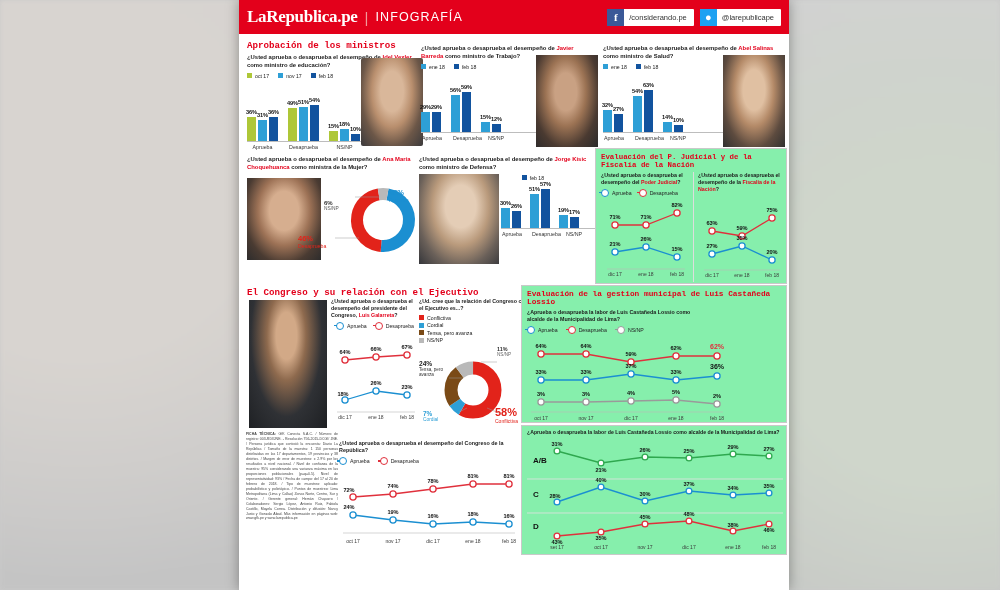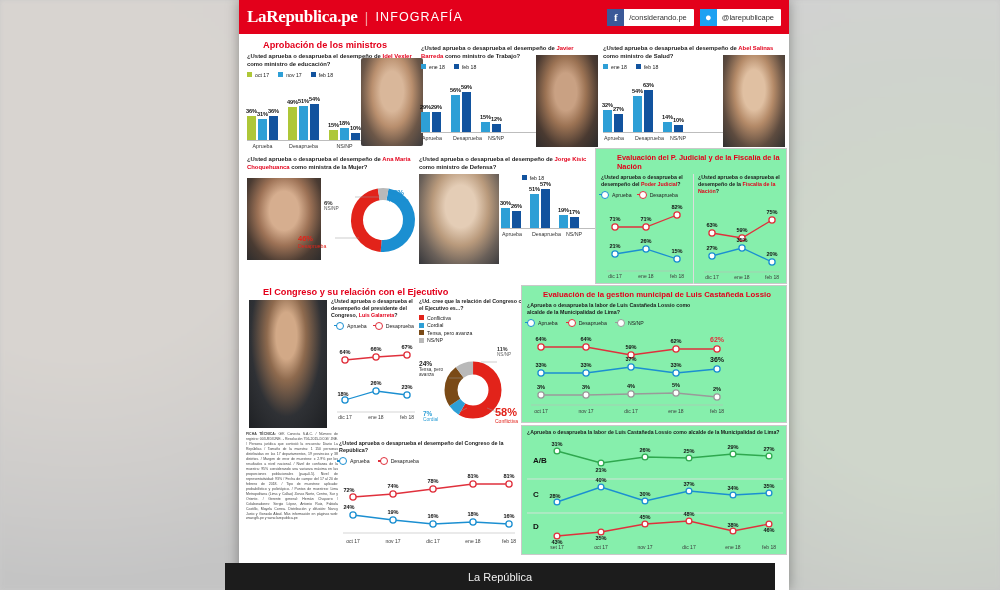--- a/index.html
+++ b/index.html
@@ -19,21 +19,21 @@
   .infog{color:#fff;font-size:12.5px;letter-spacing:1.1px;}
   .socials{margin-left:auto;display:flex;gap:6px;align-items:center;}
   .soc{display:flex;align-items:center;background:#fff;border-radius:1px;height:17px;}
   .soc .ic{width:17px;height:17px;display:flex;align-items:center;justify-content:center;
       color:#fff;font-size:11px;font-weight:bold;font-family:"Liberation Serif",serif;}
   .fb .ic{background:#3b5998;}
   .tw .ic{background:#1da1f2;}
   .soc .tx{font-size:7.5px;color:#333;padding:0 7px 0 5px;white-space:nowrap;}
 
   
-  .sect-title{color:#e3001b;font-size:9.2px;font-weight:bold;margin:0 0 3px 16px;}
+  .sect-title{color:#e3001b;font-size:9.2px;font-weight:bold;margin:0 0 3px 0;font-family:Liberation Mono, monospace;}
   .q{font-size:5.9px;color:#1a1a1a;font-weight:bold;line-height:1.32;margin-bottom:3px;}
   .q .nm{color:#e3001b;}
   .legend{display:flex;gap:9px;align-items:center;margin-bottom:2px;}
   .lg{display:flex;align-items:center;gap:3px;font-size:5.2px;color:#222;}
   .sw{width:5px;height:5px;display:inline-block;}
   .lgc{display:flex;align-items:center;gap:3px;font-size:5.2px;color:#222;}
   .ring{width:6px;height:6px;border-radius:50%;border:1.4px solid #1b8fd1;background:#fff;position:relative;}
   .ring.red{border-color:#e0303c;}
   .ring.gray{border-color:#9a9a9a;}
   .ring::before{content:"";position:absolute;left:-3px;top:2px;width:3px;height:1.3px;background:currentColor;}
@@ -665,16 +665,13 @@
         <text class="tick" x="74" y="110" text-anchor="middle">oct 17</text>
         <text class="tick" x="118" y="110" text-anchor="middle">nov 17</text>
         <text class="tick" x="162" y="110" text-anchor="middle">dic 17</text>
         <text class="tick" x="206" y="110" text-anchor="middle">ene 18</text>
         <text class="tick" x="242" y="110" text-anchor="middle">feb 18</text>
       </svg>
     </div>
 
   </div>
 
-  <div style="position:absolute;left:225px;top:563px;width:550px;height:27px;background:#1c1c1c;display:flex;align-items:center;justify-content:center;">
-    <span style="color:#f0f0f0;font-size:11px;">La República</span>
-  </div>
 </div>
 
 </body></html>

